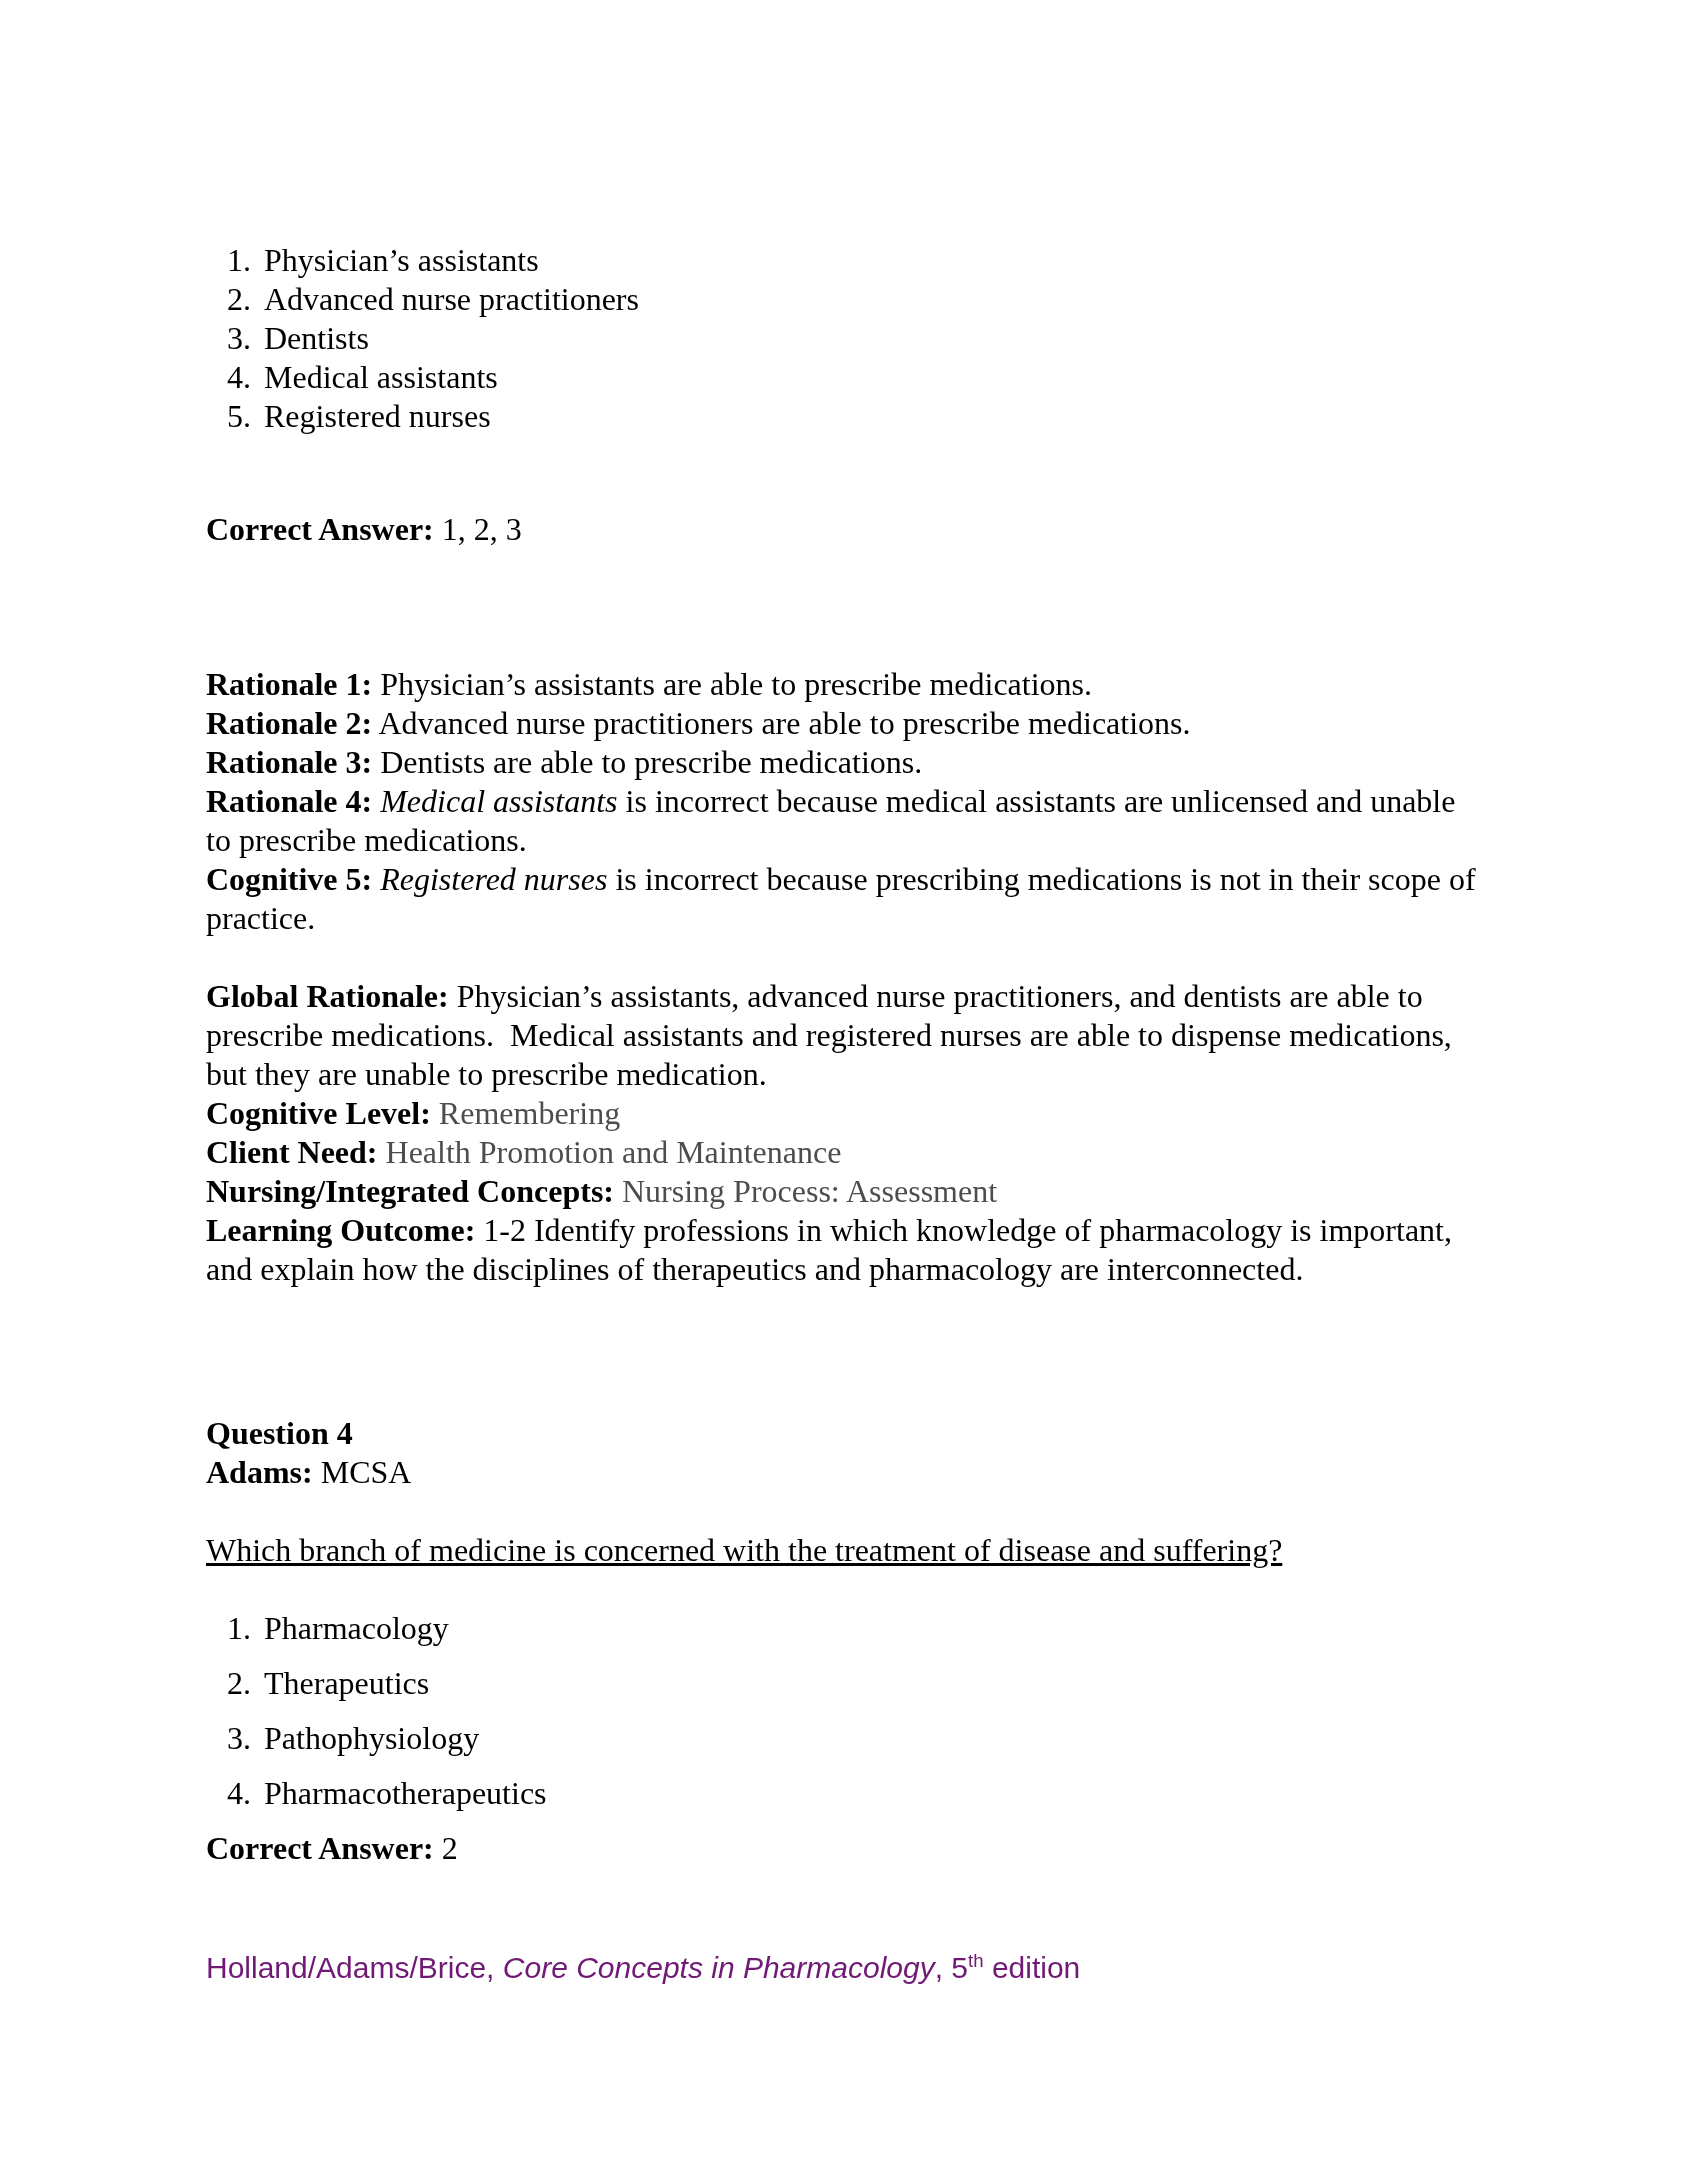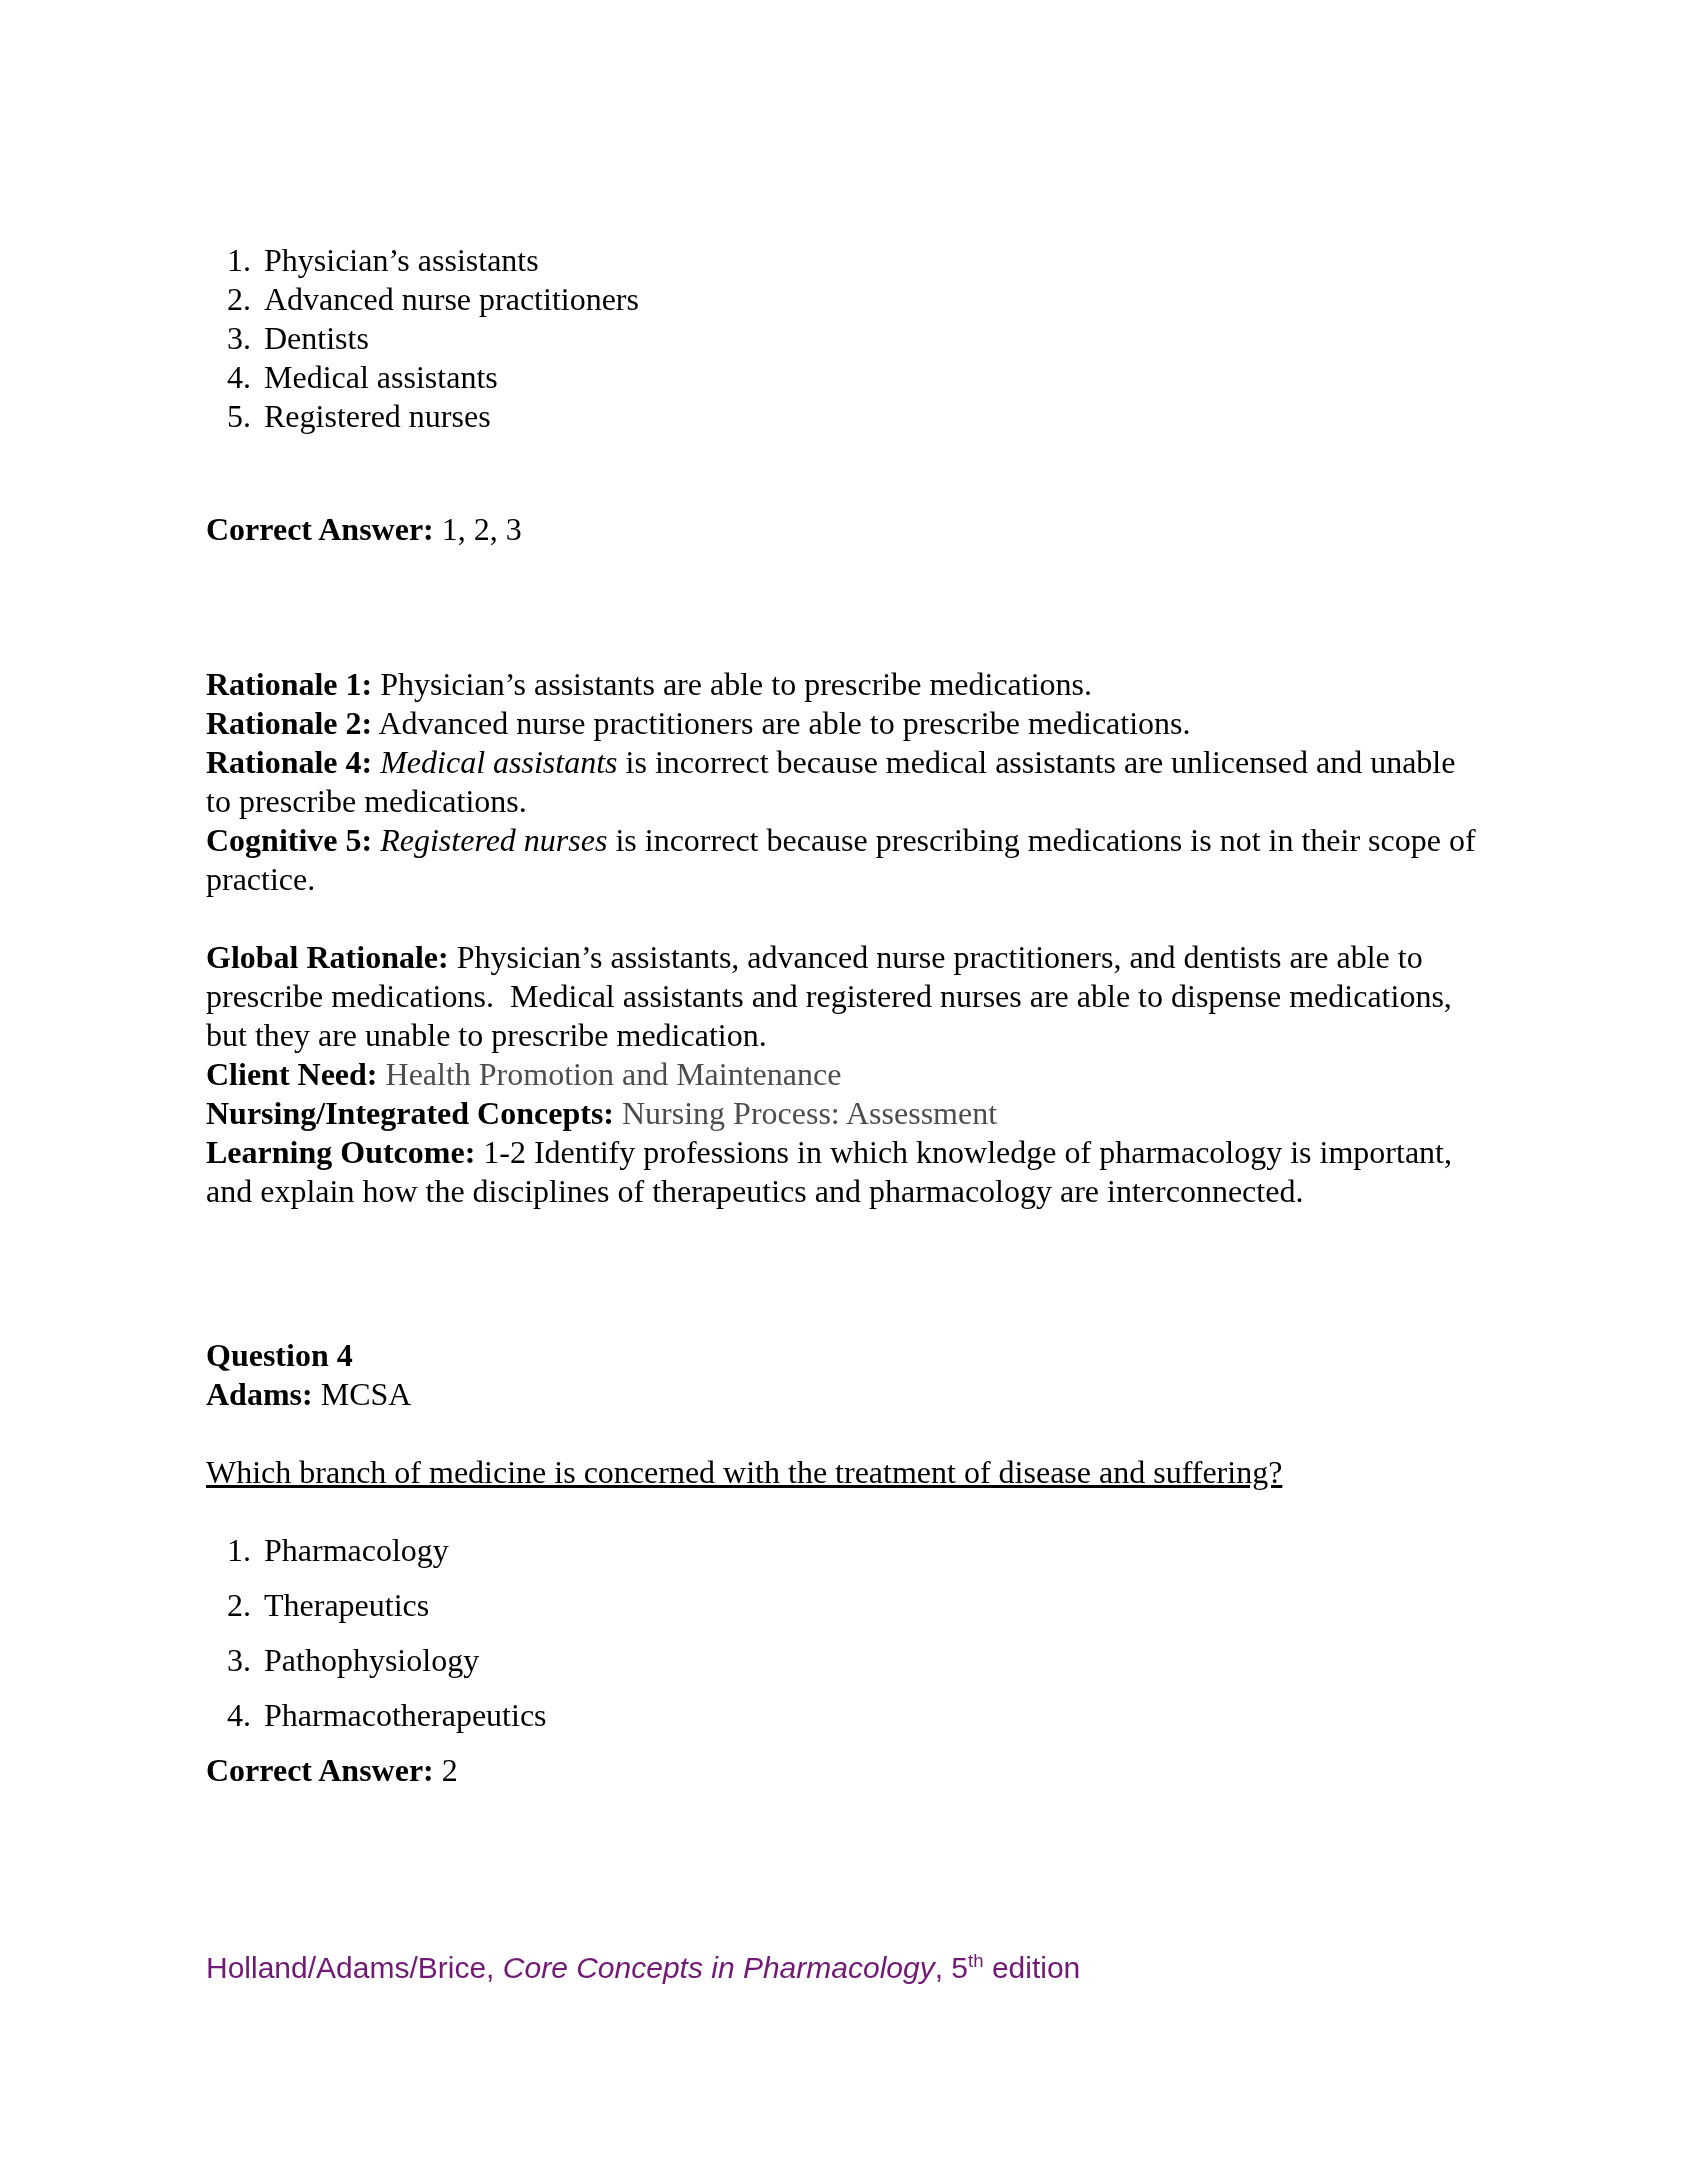--- a/index.html
+++ b/index.html
@@ -94,27 +94,29 @@
           <span class="optnum">5.</span>
           <span class="opttext">Registered nurses</span>
         </div>
     </div>
 
     <p class="line ca1"><b>Correct Answer:</b> <span>1, 2, 3</span></p>
 
     <div class="rationales">
       <p class="line"><b>Rationale 1:</b> <i></i><span>Physician’s assistants are able to prescribe medications.</span></p>
       <p class="line"><b>Rationale 2:</b> <i></i><span>Advanced nurse practitioners are able to prescribe medications.</span></p>
+      <p class="line"><b>Rationale 3:</b> <i></i><span>Dentists are able to prescribe medications.</span></p>
       <p class="line"><b>Rationale 4:</b> <i>Medical assistants</i><span> is incorrect because medical assistants are unlicensed and unable to prescribe medications.</span></p>
       <p class="line"><b>Cognitive 5:</b> <i>Registered nurses</i><span> is incorrect because prescribing medications is not in their scope of practice.</span></p>
     </div>
 
     <p class="line gr"><b>Global Rationale:</b> <span>Physician’s assistants, advanced nurse practitioners, and dentists are able to prescribe medications.  Medical assistants and registered nurses are able to dispense medications, but they are unable to prescribe medication.</span></p>
 
     <div class="meta">
+      <p class="line"><b>Cognitive Level:</b> <span class="muted">Remembering</span></p>
       <p class="line"><b>Client Need:</b> <span class="muted">Health Promotion and Maintenance</span></p>
       <p class="line"><b>Nursing/Integrated Concepts:</b> <span class="muted">Nursing Process: Assessment</span></p>
       <p class="line"><b>Learning Outcome:</b> <span>1-2 Identify professions in which knowledge of pharmacology is important, and explain how the disciplines of therapeutics and pharmacology are interconnected.</span></p>
     </div>
 
     <p class="line qtitle"><b>Question 4</b></p>
     <p class="line"><b>Adams:</b> <span>MCSA</span></p>
 
     <p class="line stem">Which branch of medicine is concerned with the treatment of disease and suffering?</p>
 

